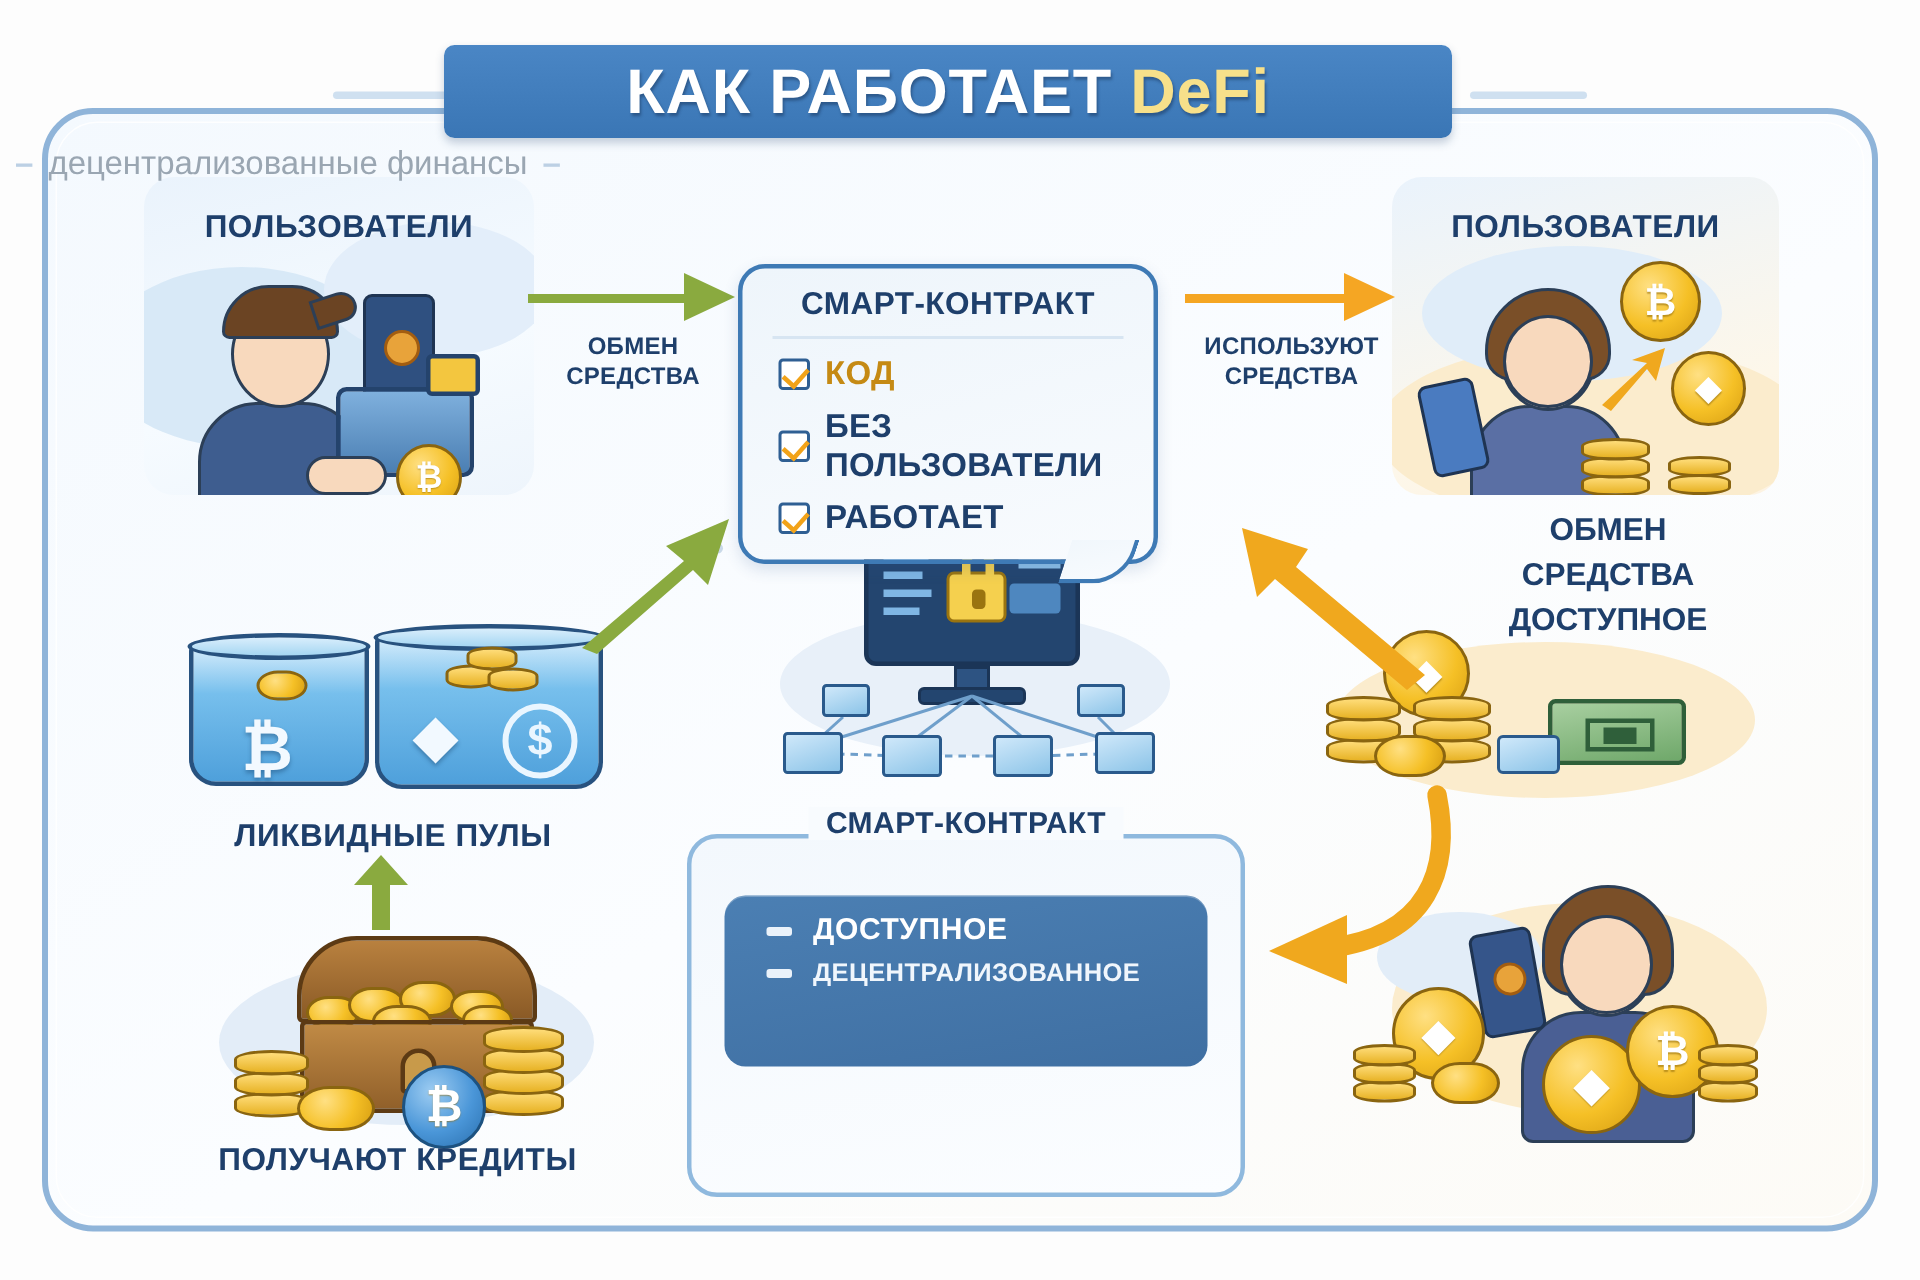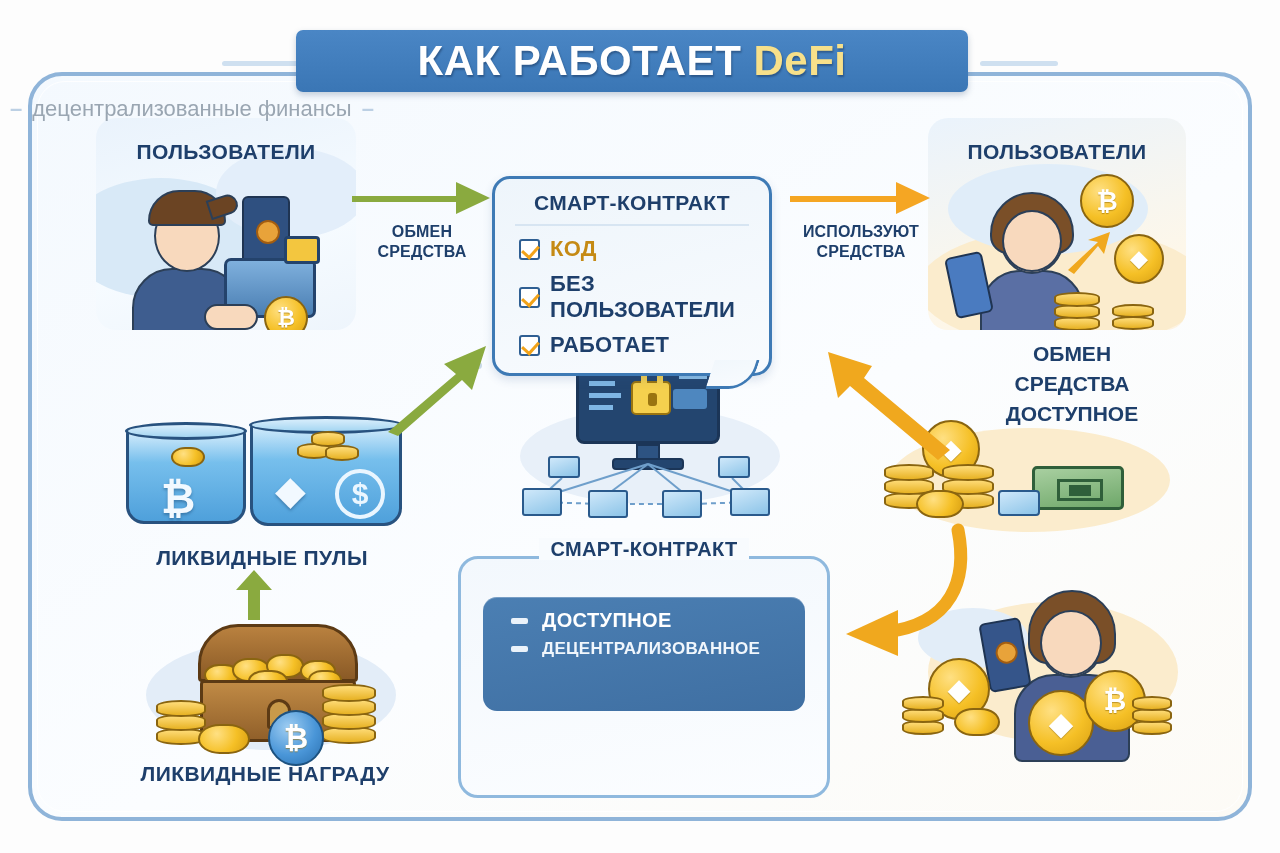--- a/index.html
+++ b/index.html
@@ -373,21 +373,21 @@
     <div class="stack" style="left:196px; top:86px; width:54px; height:60px;">
       <i style="left:0; top:40px; width:54px; height:18px;"></i>
       <i style="left:0; top:26px; width:54px; height:18px;"></i>
       <i style="left:0; top:12px; width:54px; height:18px;"></i>
       <i style="left:0; top:-2px; width:54px; height:18px;"></i>
     </div>
     <div class="coin btc-blue" style="left:142px; top:110px; width:56px; height:56px; font-size:30px;">
         <span>₿</span>
       </div>
   </div>
-  <div class="panel-label" style="left:110px; top:762px; width:310px;">ЛИКВИДНЫЕ НАГРАДУ</div>
+  <div class="panel-label" style="left:110px; top:762px; width:310px;">ПОЛУЧАЮТ КРЕДИТЫ</div>
 
   <div class="sc2-title" style="position:absolute; left:458px; top:538px; width:372px;">
     <span>СМАРТ-КОНТРАКТ</span>
   </div>
   <div class="sc2-wrap">
     <div class="sc2-box">
       <div class="sc2-item">
         <span class="dash"></span>
         <span class="sc2-t1">ДОСТУПНОЕ</span>
       </div>

